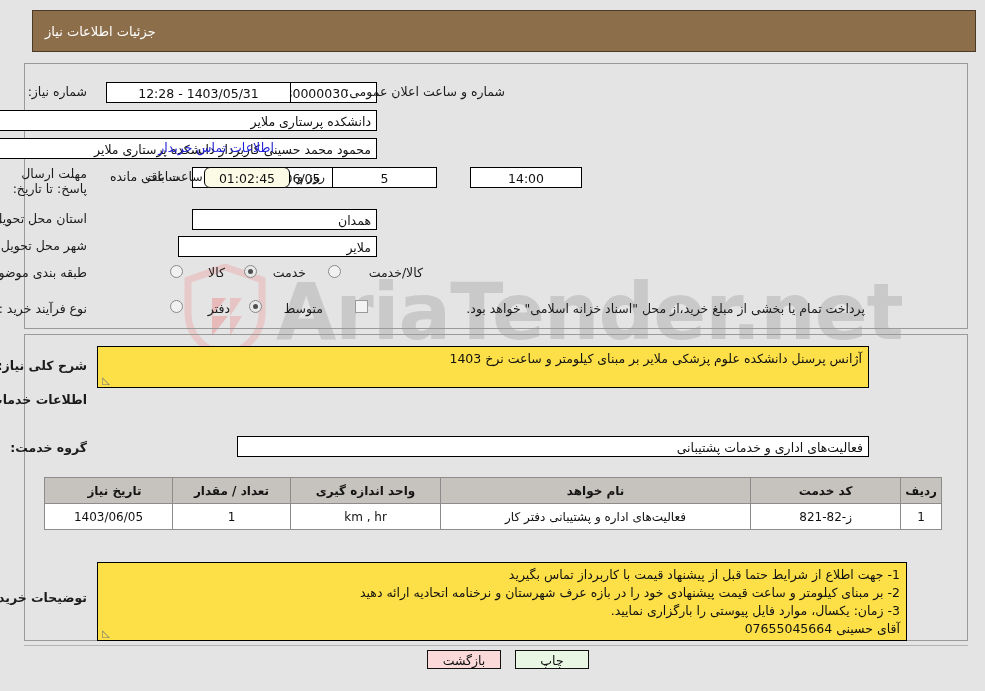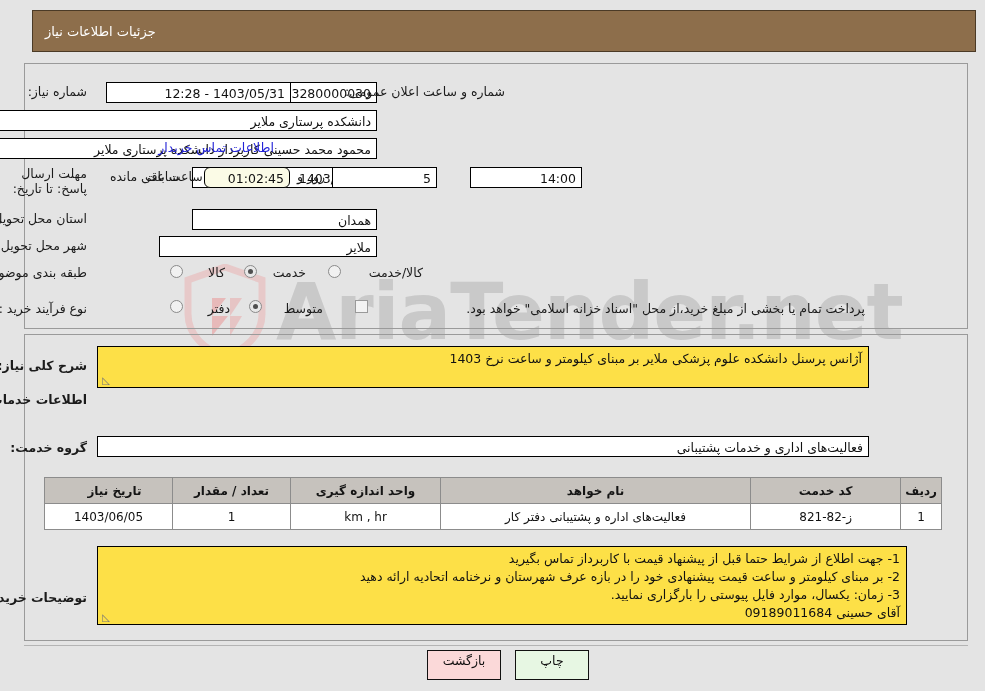--- a/index.html
+++ b/index.html
@@ -92,21 +92,21 @@
     position: absolute;
     background: #ffffff;
     border: 1px solid #000000;
     font-size: 12.5px;
     color: #111111;
     padding: 1px 5px 0 5px;
     line-height: 19px;
     height: 21px;
     white-space: nowrap;
     overflow: hidden;
-    text-align: right;
+    text-align: center;
     z-index: 3;
     font-family: "DejaVu Sans", "Liberation Sans", sans-serif;
   }
   .fld.rtl-right { text-align: right; direction: rtl; }
   .fld.cream { background: #fbfbe6; }
 
   
   .radio {
     position: absolute;
     width: 13px; height: 13px;
@@ -184,21 +184,21 @@
     padding: 2px 6px;
     text-align: center;
     color: #111111;
     font-size: 12px;
   }
   td.cell-name { text-align: center; }
 
   
   .btn {
     position: absolute;
-    height: 30px;
+    height: 19px;
     border: 1px solid #111111;
     font-size: 12.5px;
     line-height: 20px;
     text-align: center;
     color: #111111;
     cursor: pointer;
     z-index: 4;
     font-family: "DejaVu Sans", "Liberation Sans", sans-serif;
   }
   .btn.print  { background: #e7f7e3; }
@@ -258,21 +258,21 @@
 
   <div class="fld" style="left:332px; top:167px; width:105px;">5</div>
   <div class="lbl" style="left:297px; top:169px; right:auto;">روز و</div>
   <div class="fld cream" style="left:204px; top:167px; width:86px;border-radius:6px;">01:02:45</div>
   <div class="lbl" style="left:110px; top:169px; right:auto;">ساعت باقی مانده</div>
 
   <div class="lbl" style="right:898px; top:211px;">استان محل تحویل:</div>
   <div class="fld rtl-right" style="right:608px; top:209px; width:185px;">همدان</div>
 
   <div class="lbl" style="right:898px; top:238px;">شهر محل تحویل:</div>
-  <div class="fld rtl-right" style="right:608px; top:236px; width:218px;">ملایر</div>
+  <div class="fld rtl-right" style="right:608px; top:236px; width:199px;">ملایر</div>
 
   <div class="lbl" style="right:898px; top:265px;">طبقه بندی موضوعی:</div>
   <span class="radio" style="right:802px; top:265px;"></span>
   <div class="lbl" style="right:760px; top:265px;">کالا</div>
   <span class="radio on" style="right:728px; top:265px;"></span>
   <div class="lbl" style="right:679px; top:265px;">خدمت</div>
   <span class="radio" style="right:644px; top:265px;"></span>
   <div class="lbl" style="right:562px; top:265px;">کالا/خدمت</div>
 
   <div class="lbl" style="right:898px; top:301px;">نوع فرآیند خرید :</div>
@@ -288,21 +288,21 @@
 
   <div class="lbl bold" style="right:898px; top:358px;">شرح کلی نیاز:</div>
   <div class="ta" style="right:116px; top:346px; width:772px; height:42px;">
     <span>آژانس پرسنل دانشکده علوم پزشکی ملایر بر مبنای کیلومتر و ساعت نرخ 1403</span>
     <span class="grip">◺</span>
   </div>
 
   <div class="lbl bold" style="right:898px; top:392px;">اطلاعات خدمات مورد نیاز</div>
 
   <div class="lbl bold" style="right:898px; top:440px;">گروه خدمت:</div>
-  <div class="fld rtl-right" style="right:116px; top:436px; width:772px;">فعالیت‌های اداری و خدمات پشتیبانی</div>
+  <div class="fld rtl-right" style="right:116px; top:436px; width:632px;">فعالیت‌های اداری و خدمات پشتیبانی</div>
 
   <table class="grid">
     <thead>
       <tr>
         <th style="width:34px;">ردیف</th>
         <th style="width:150px;">کد خدمت</th>
         <th>نام خواهد</th>
         <th style="width:150px;">واحد اندازه گیری</th>
         <th style="width:118px;">تعداد / مقدار</th>
         <th style="width:128px;padding-left:16px;">تاریخ نیاز</th>
@@ -314,25 +314,25 @@
         <td>ز-82-821</td>
         <td class="cell-name">فعالیت‌های اداره و پشتیبانی دفتر کار</td>
         <td>km , hr</td>
         <td>1</td>
         <td>1403/06/05</td>
       </tr>
     </tbody>
   </table>
 
   <div class="lbl bold" style="right:898px; top:590px;">توضیحات خریدار:</div>
-  <div class="ta" style="right:78px; top:546px; width:810px; height:79px; line-height:18px;">
+  <div class="ta" style="right:78px; top:562px; width:810px; height:79px; line-height:18px;">
     <div>1- جهت اطلاع از شرایط حتما قبل از پیشنهاد قیمت با کاربرداز تماس بگیرید</div>
     <div>2- بر مبنای کیلومتر و ساعت قیمت پیشنهادی خود را در بازه عرف شهرستان و نرخنامه اتحادیه ارائه دهید</div>
     <div>3- زمان: یکسال، موارد فایل پیوستی را بارگزاری نمایید.</div>
-    <div>آقای حسینی   09189011684</div>
+    <div>آقای حسینی   07655045664</div>
     <span class="grip">◺</span>
   </div>
 
   <div class="sep" style="top:645px;"></div>
   <div class="btn print" style="left:515px; top:650px; width:74px;">چاپ</div>
   <div class="btn back" style="left:427px; top:650px; width:74px;">بازگشت</div>
 
 </div>
 
 </body></html>

